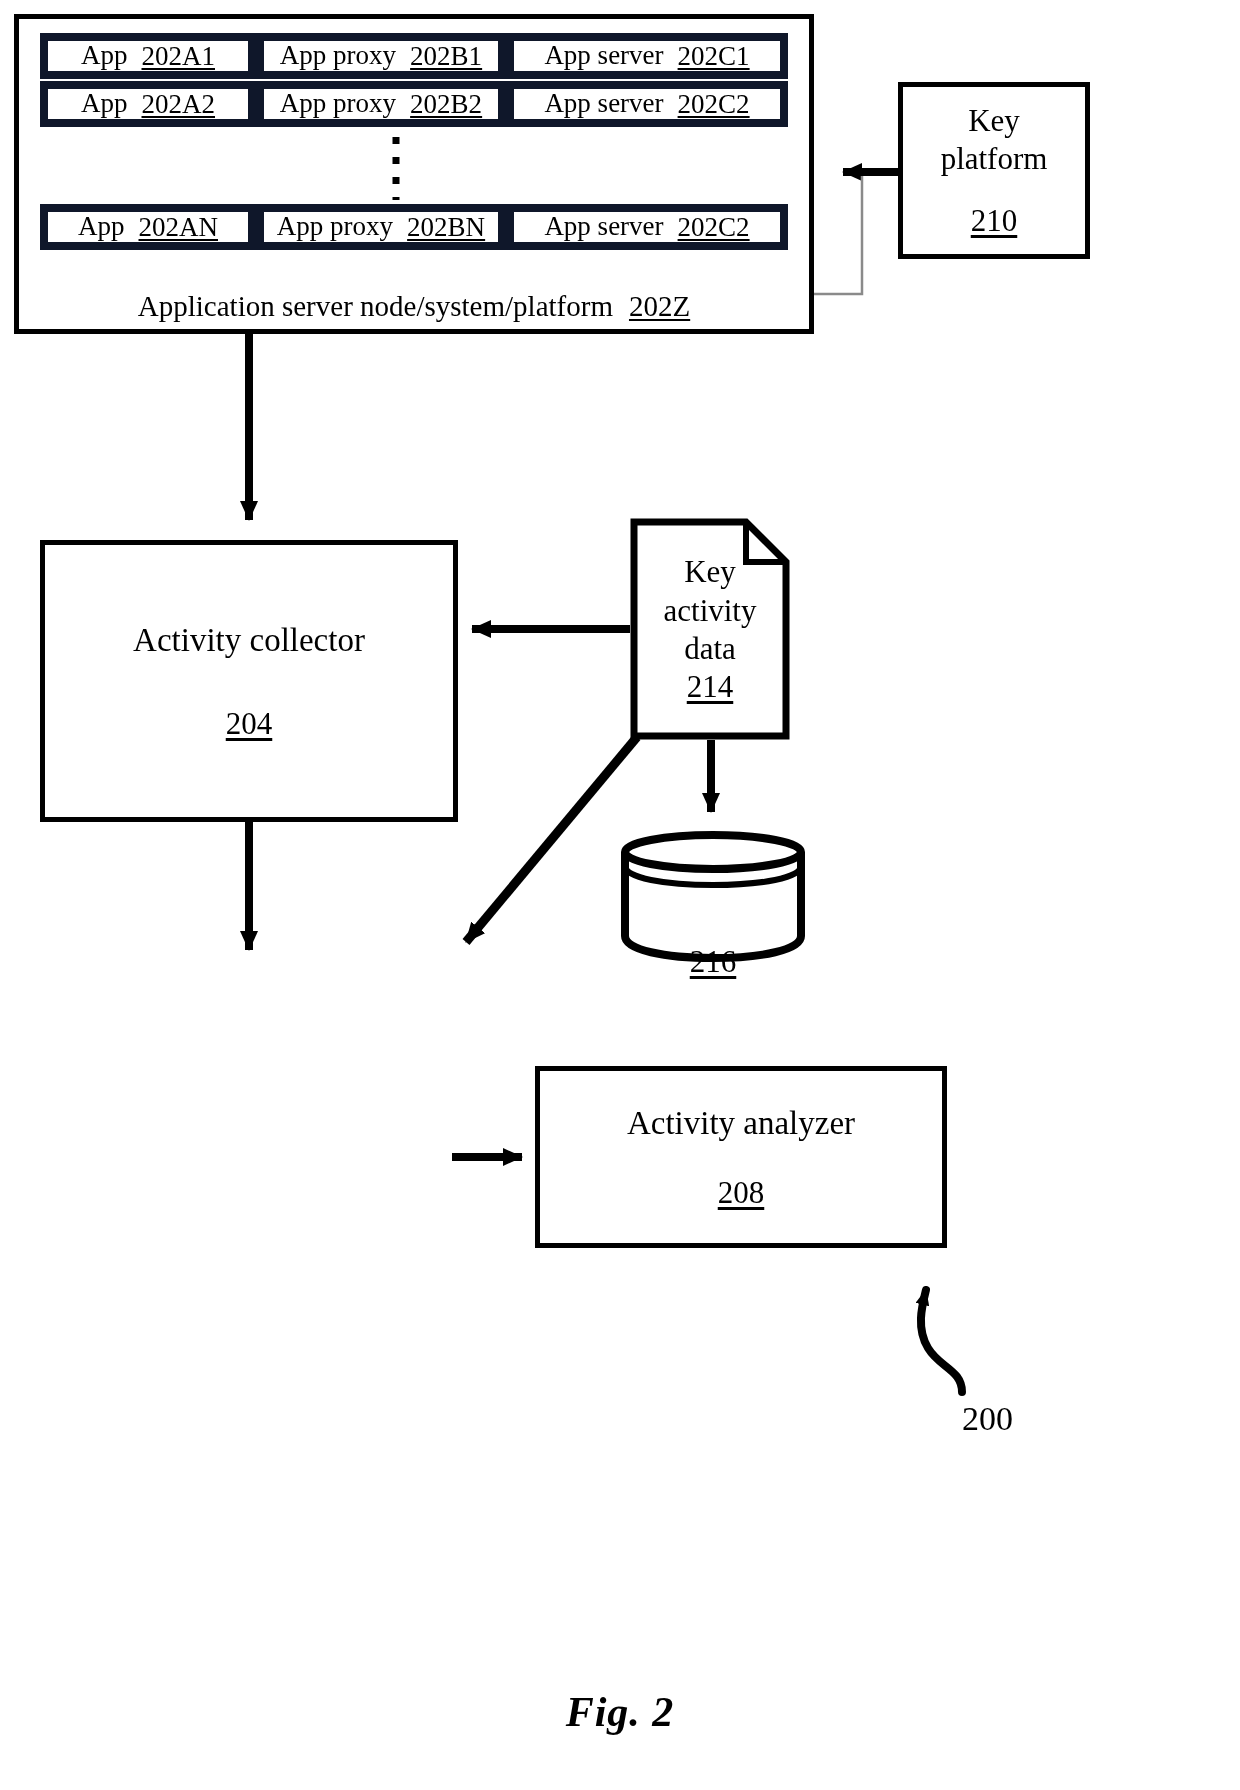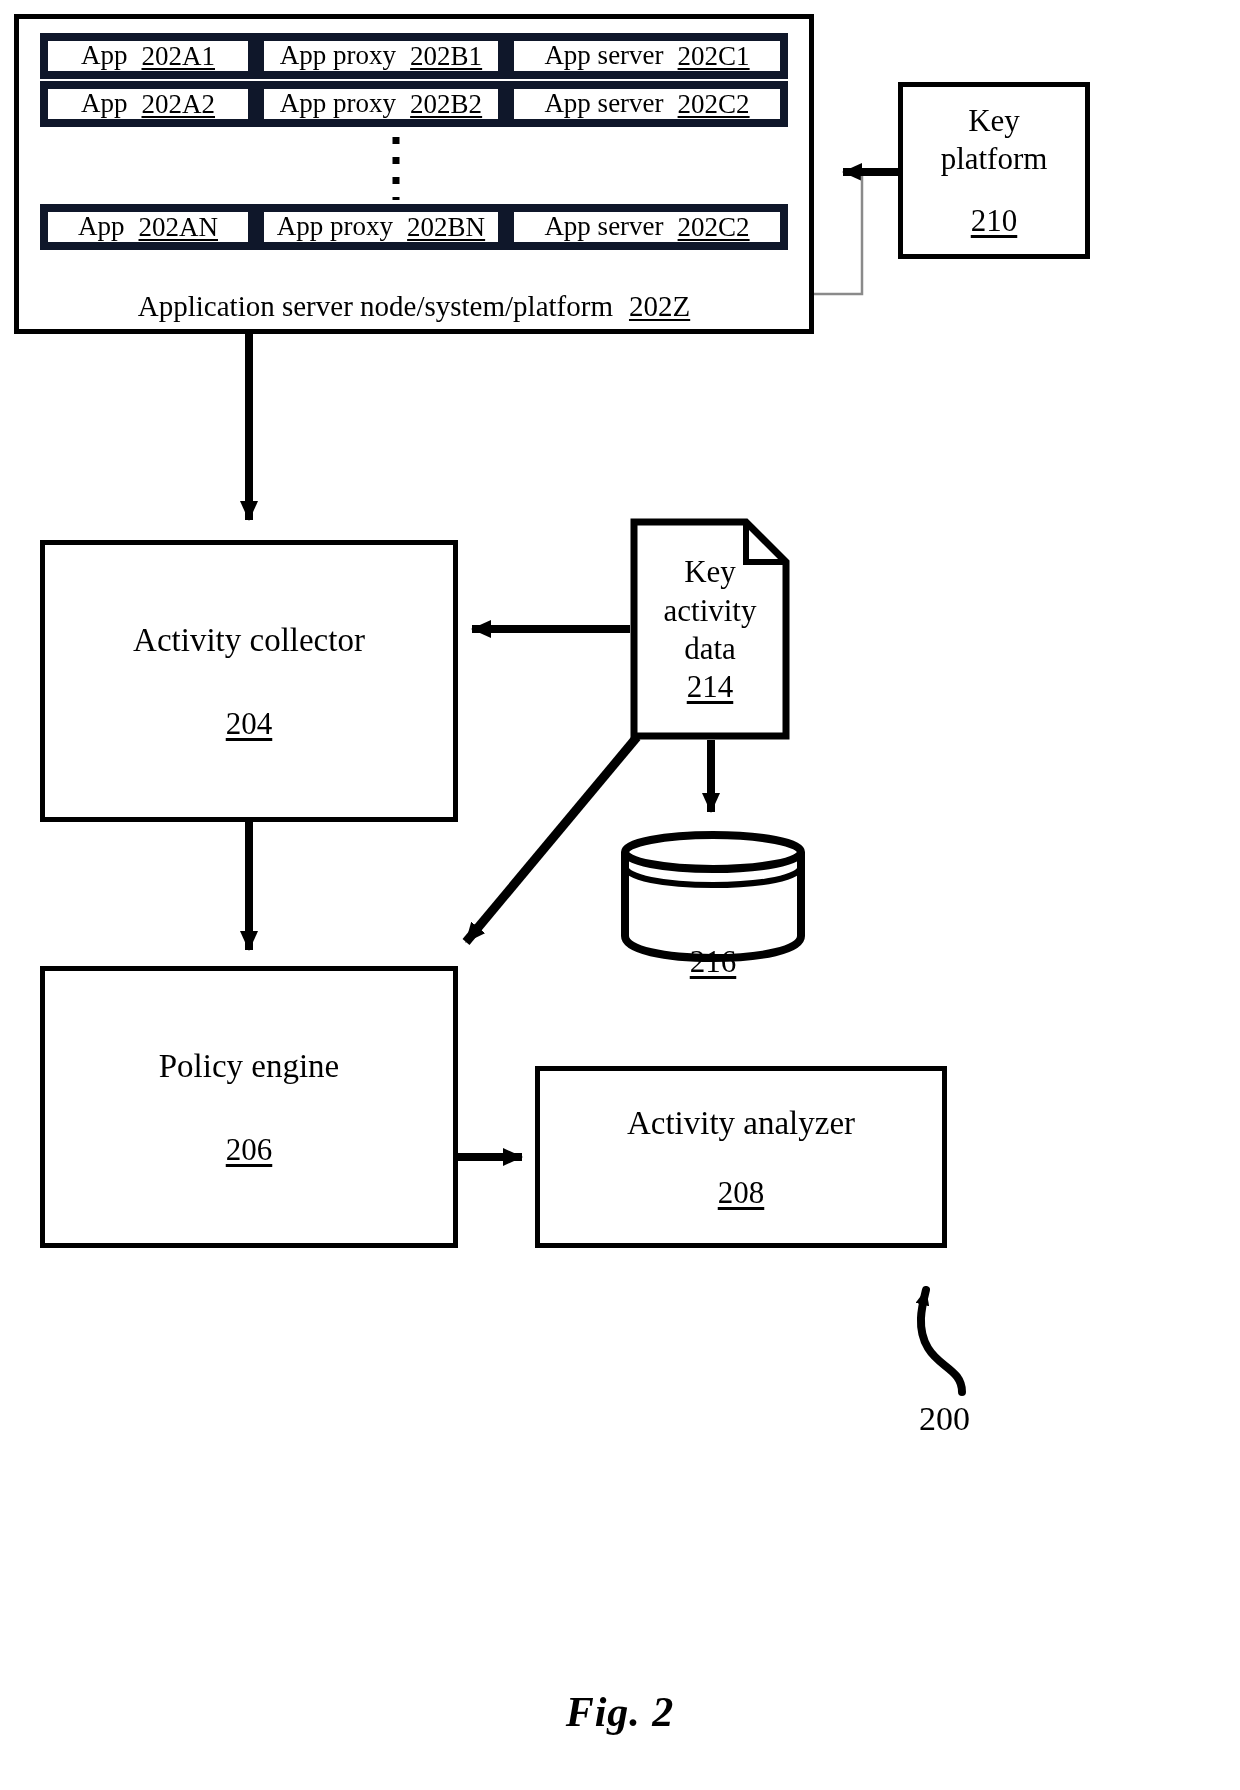--- a/index.html
+++ b/index.html
@@ -242,27 +242,23 @@
 
   <div class="db-node" style="left:620px; top:826px; width:186px; height:136px;">
     <svg width="186" height="136" viewBox="0 0 186 136" style="position:absolute; left:0; top:0;">
       <path d="M5,26 L5,110 C5,124 45,132 93,132 C141,132 181,124 181,110 L181,26" fill="#ffffff" stroke="#000000" stroke-width="8" stroke-linejoin="round"></path>
       <ellipse cx="93" cy="26" rx="88" ry="17" fill="#ffffff" stroke="#000000" stroke-width="8"></ellipse>
       <path d="M5,40 C5,52 45,59 93,59 C141,59 181,52 181,40" fill="none" stroke="#000000" stroke-width="6"></path>
     </svg>
     <div class="db-ref" style="top:78px;">216</div>
   </div>
 
-  <div class="node" style="left:40px; top:966px; width:418px; height:282px;">
-    <div class="big-lbl" style="font-size:33px;">Policy engine</div>
-    <div class="big-ref" style="margin-top:46px;">206</div>
-  </div>
 
   <div class="node" style="left:535px; top:1066px; width:412px; height:182px;">
     <div class="big-lbl" style="font-size:33px;">Activity analyzer</div>
     <div class="big-ref" style="margin-top:32px;">208</div>
   </div>
 
-  <div class="fig-num" style="left:919px; top:1400px;">200</div>
+  <div class="fig-num" style="left:962px; top:1400px;">200</div>
 
   <div class="fig-caption" style="left:0; top:1688px;">Fig. 2</div>
 
 </div>
 
 </body></html>

